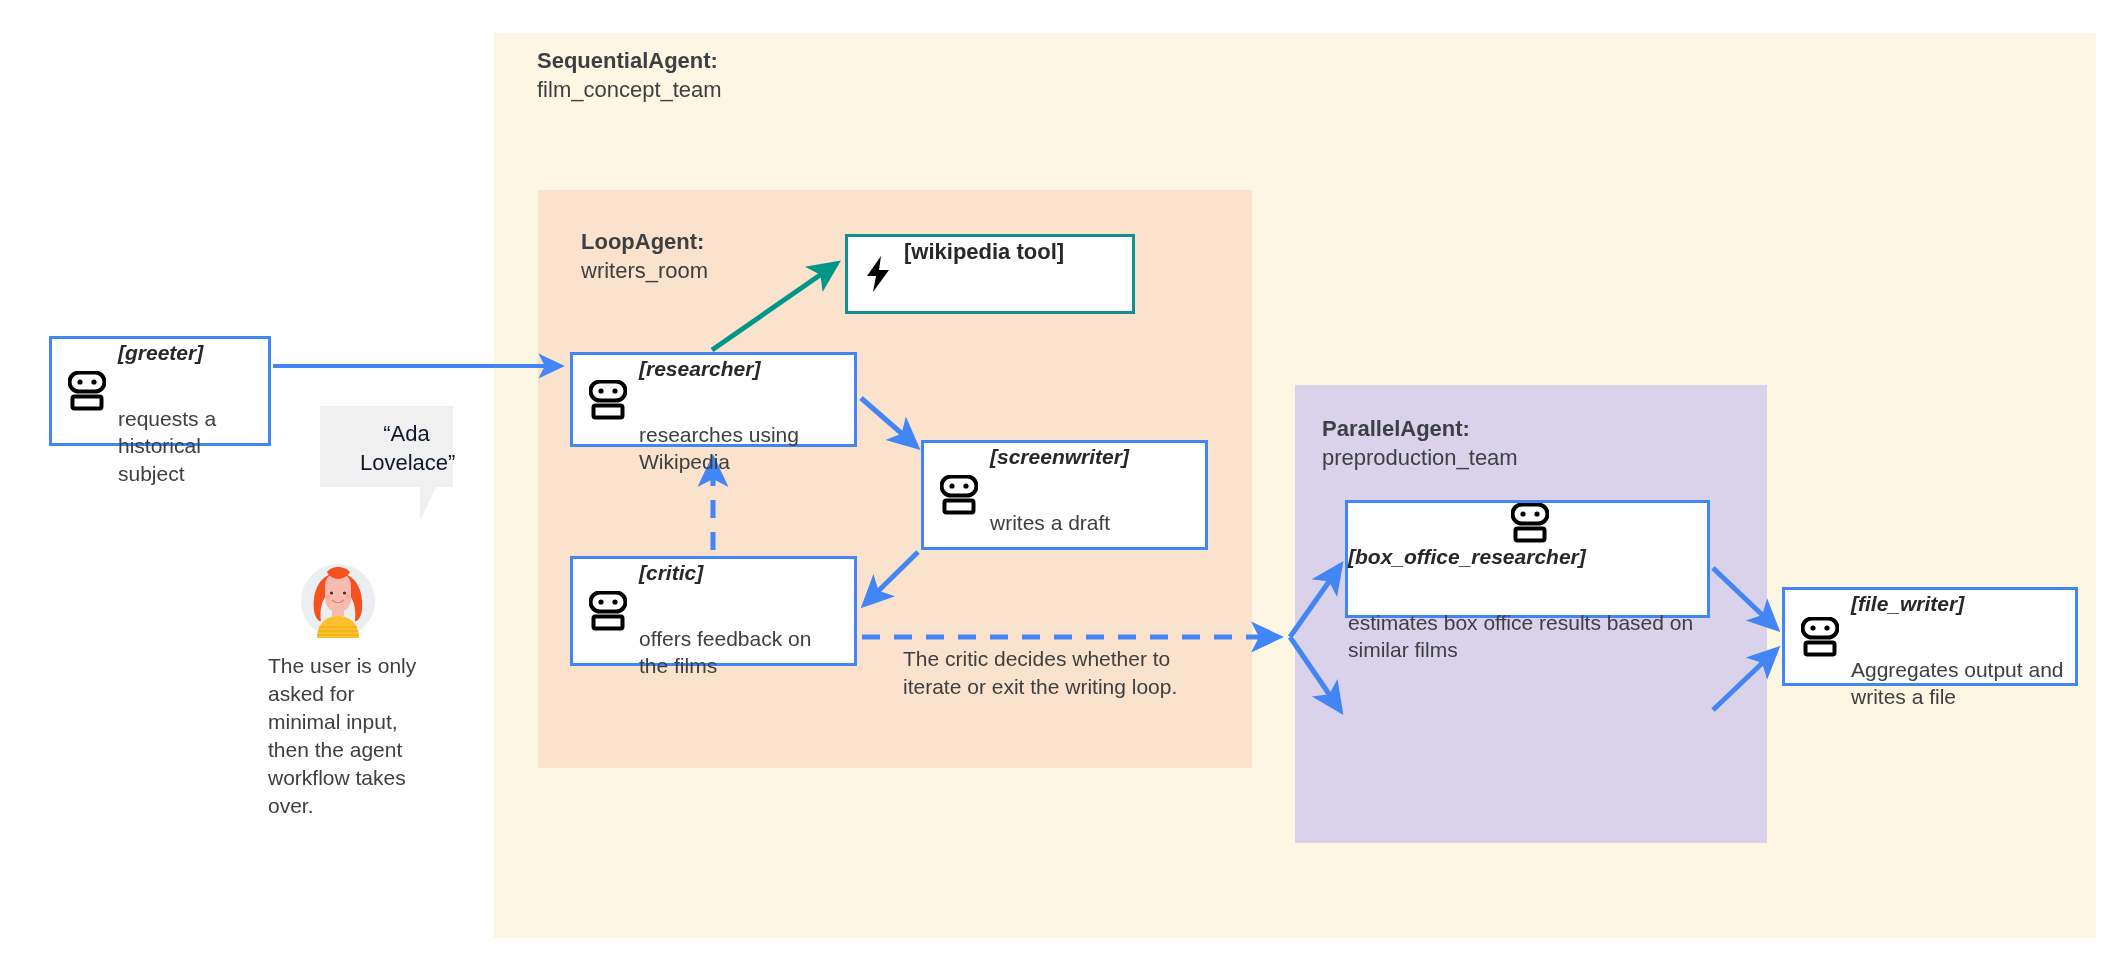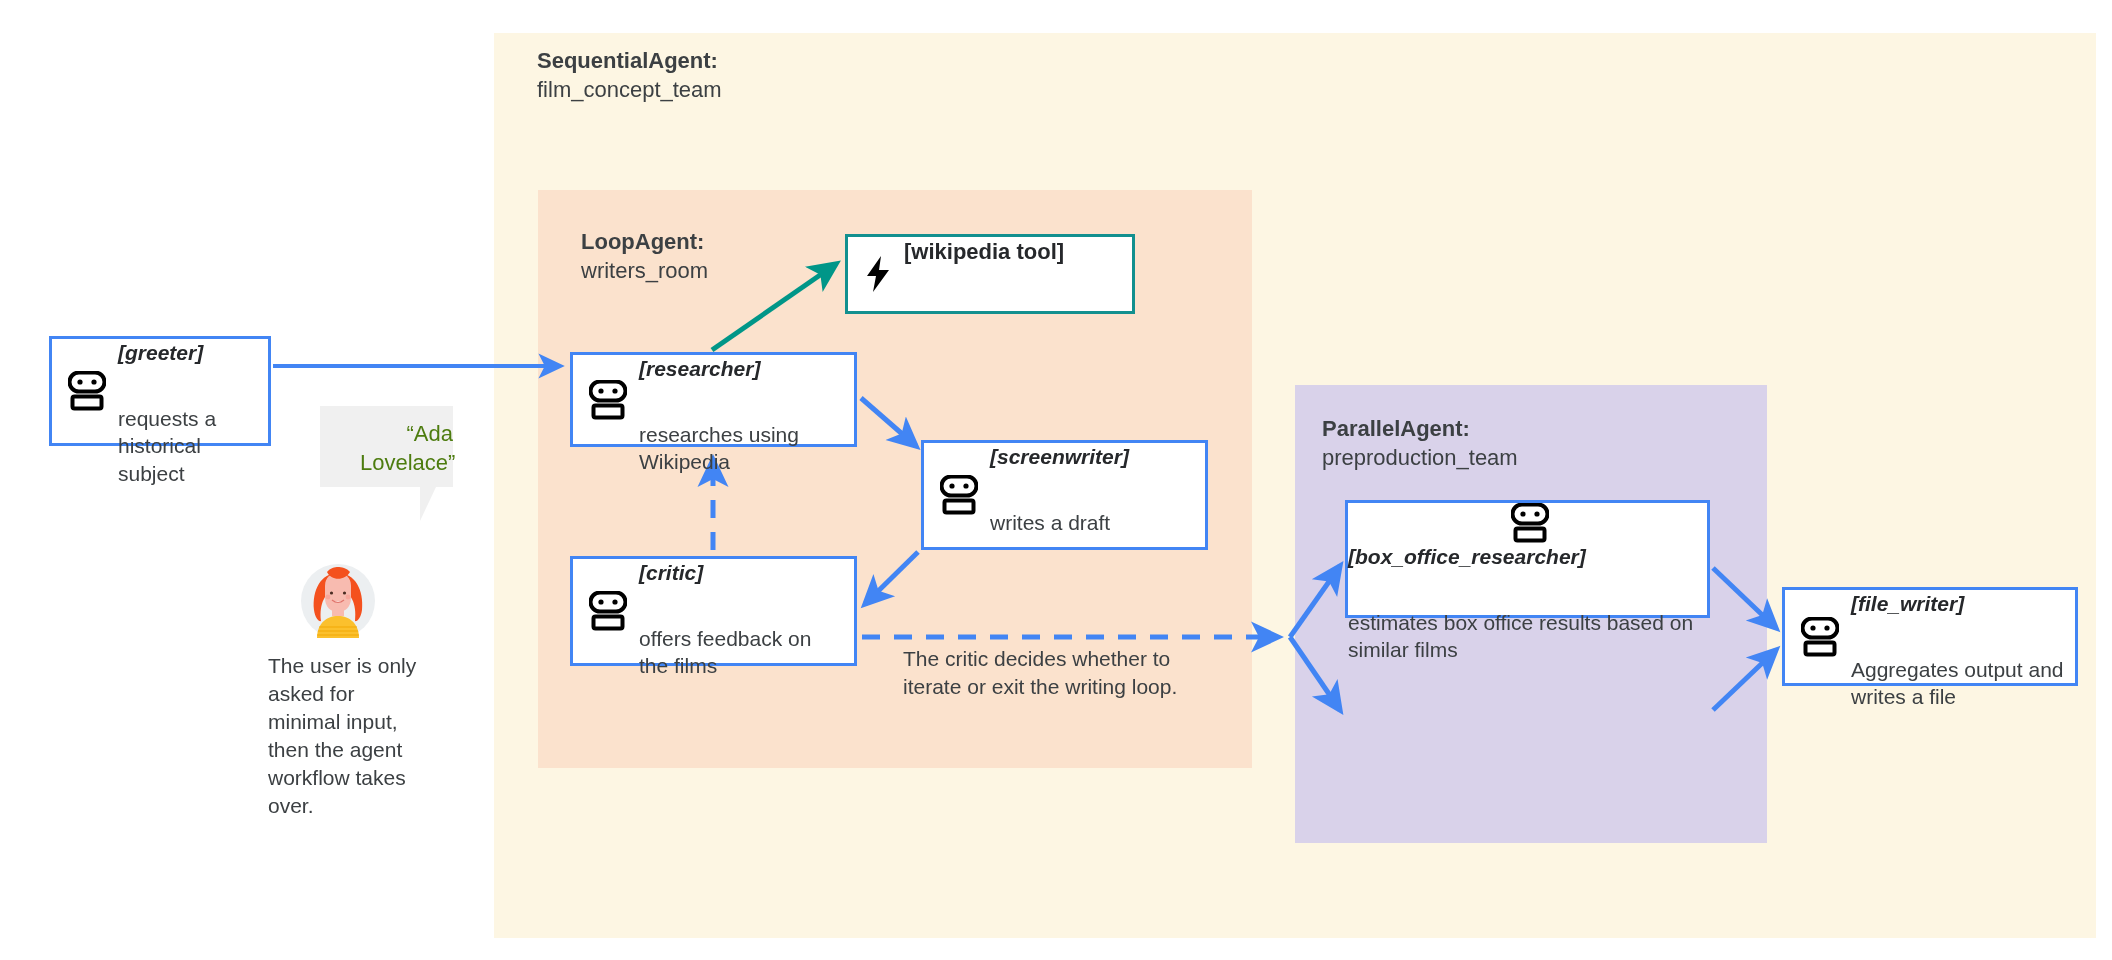--- a/index.html
+++ b/index.html
@@ -37,22 +37,22 @@
   #wikipedia-node{left:845px;top:234px;width:290px;height:80px;}
   #screenwriter-node{left:921px;top:440px;width:287px;height:110px;}
   #critic-node{left:570px;top:556px;width:287px;height:110px;}
   #boxoffice-node{left:1345px;top:500px;width:365px;height:118px;flex-direction:column;}
   #casting-node{left:1345px;top:662px;width:365px;height:112px;}
   #filewriter-node{left:1782px;top:587px;width:296px;height:99px;}
 
   
   #speech-bubble{position:absolute;left:320px;top:406px;width:133px;height:81px;
                  background:#f0f0f0;}
-  #speech-bubble .bub-txt{font-size:22px;line-height:1.30;text-align:right;
-                          padding-top:14px;color:#4d7c0f;padding-left:40px;}
+  #speech-bubble .bub-txt{font-size:22px;line-height:1.30;text-align:center;
+                          padding-top:14px;color:#0f172a;padding-left:40px;}
   #speech-tail{position:absolute;left:420px;top:487px;width:0;height:0;
                border-left:16px solid #f0f0f0;border-bottom:34px solid transparent;}
 
   
   #avatar{position:absolute;left:301px;top:564px;width:74px;height:74px;}
   #user-caption{position:absolute;left:268px;top:652px;width:160px;
                 font-size:21px;line-height:1.33;color:#3c4043;}
 
   
   #loop-note{position:absolute;left:903px;top:645px;width:330px;

